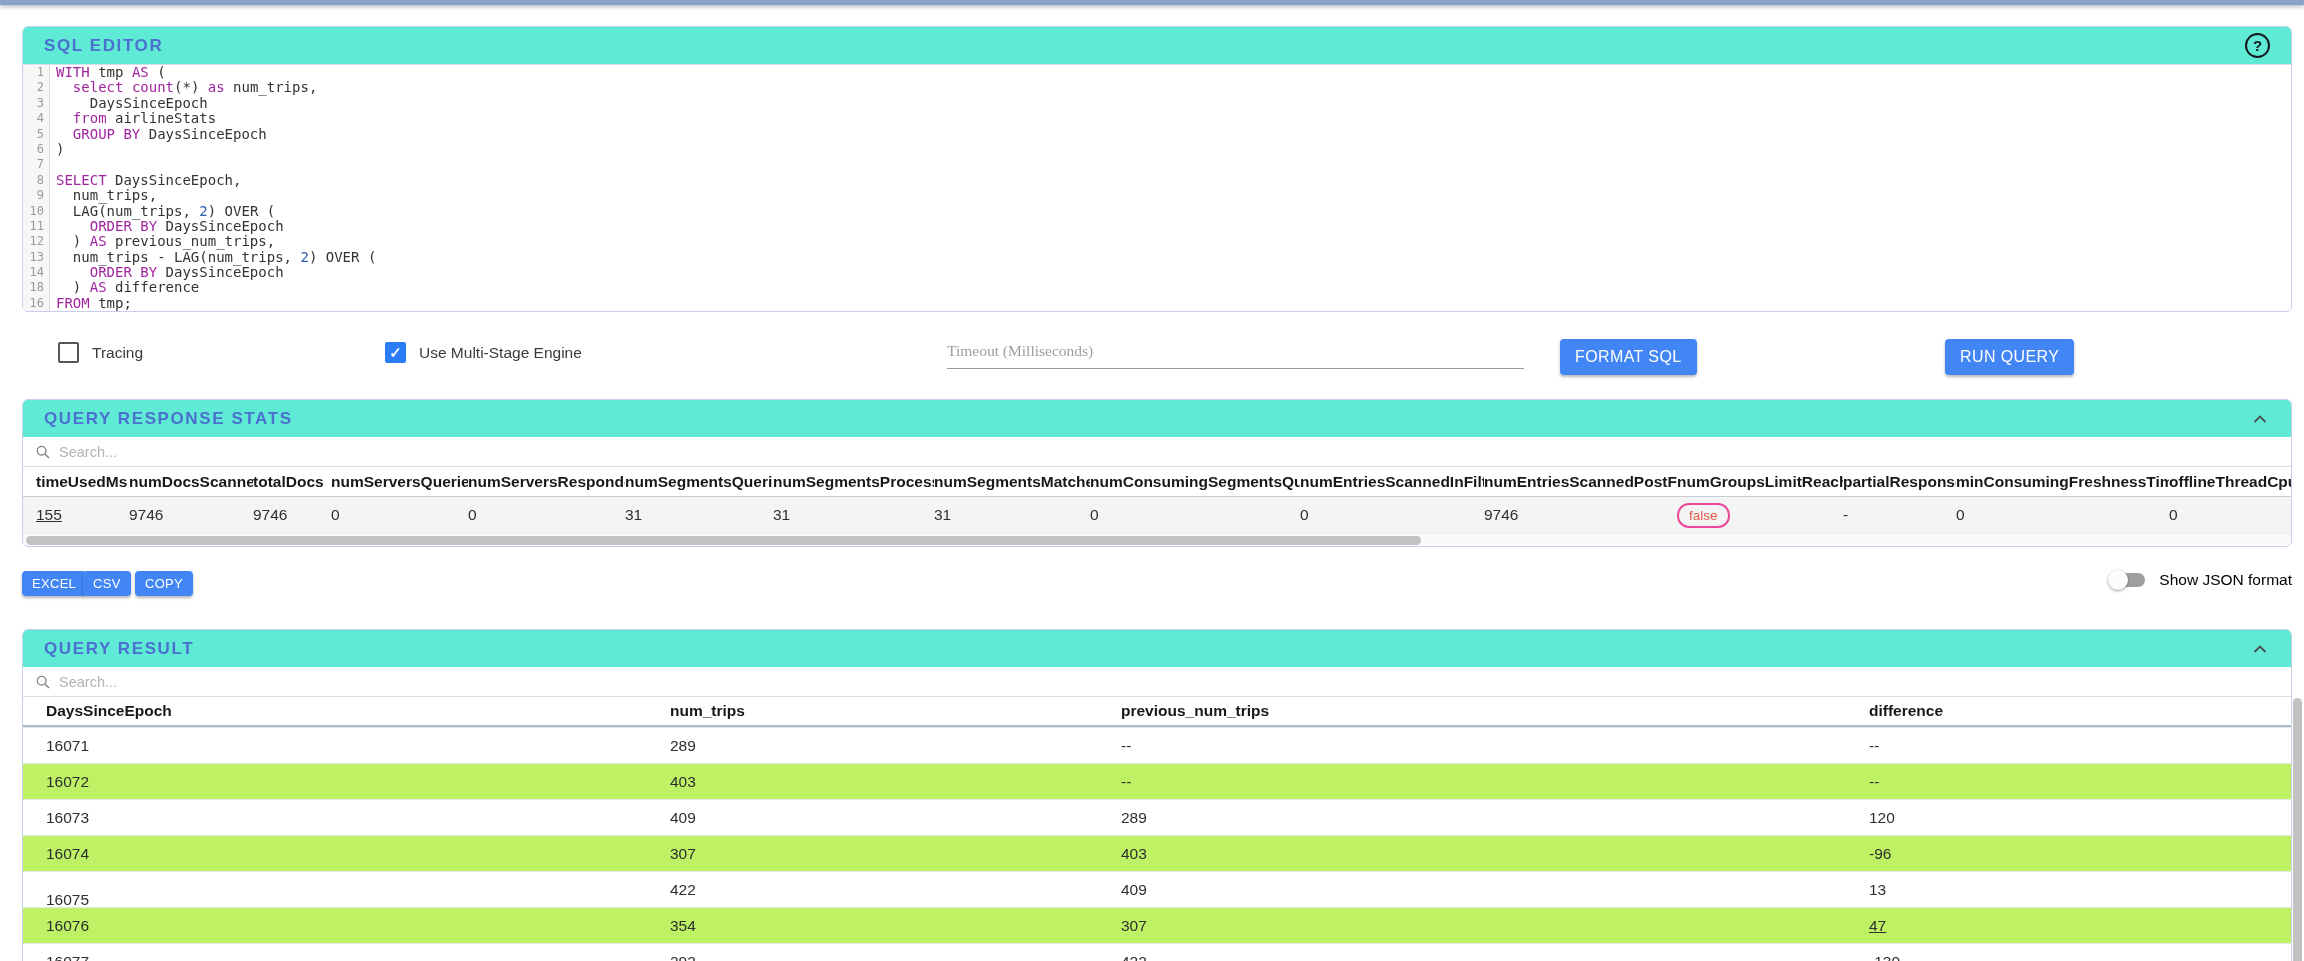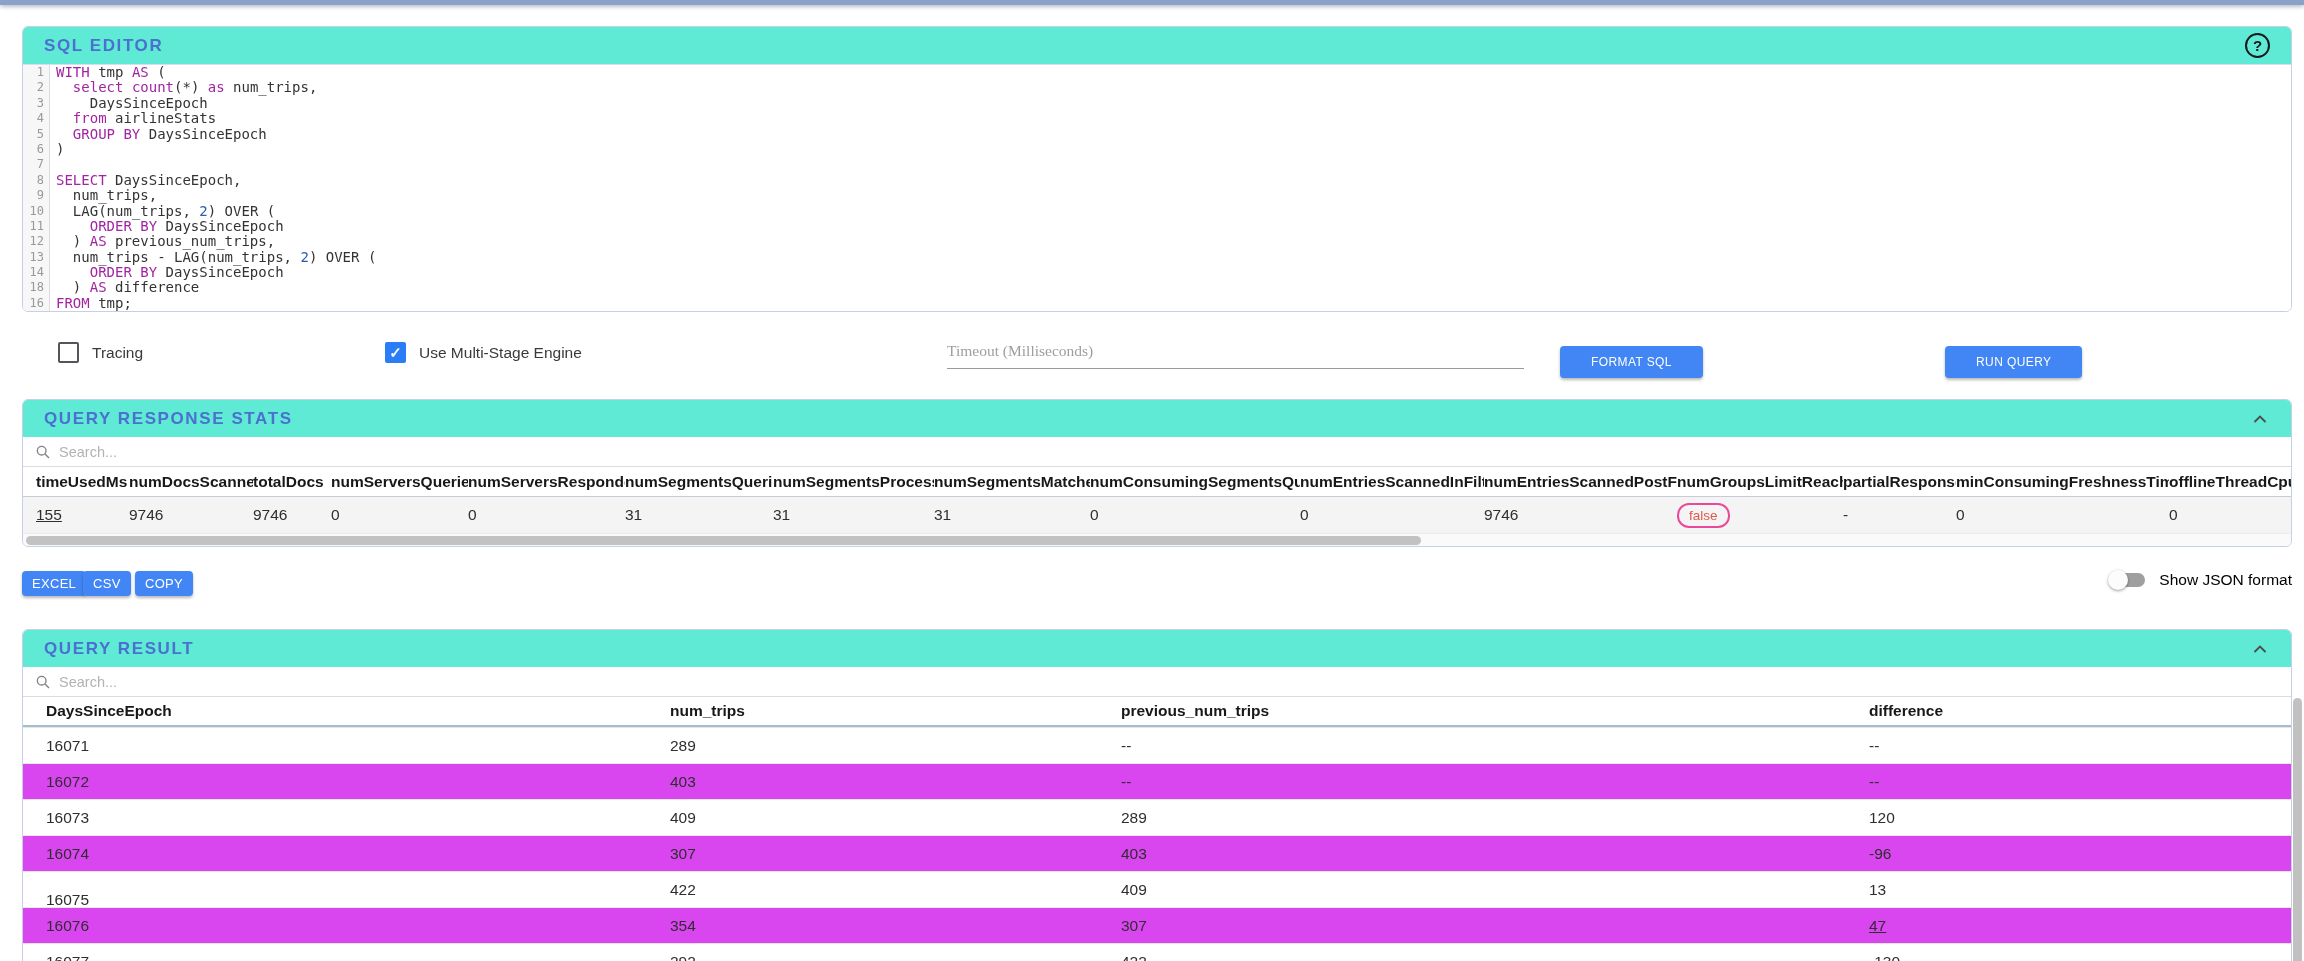--- a/index.html
+++ b/index.html
@@ -33,21 +33,21 @@
   .chk.checked .box{background:#2b7cf7;border-color:#2b7cf7;color:#fff;font-size:15px;font-weight:bold}
   .chk .lbl{margin-left:13px;font-size:15.5px;color:#3a3a3a}
   #chk-tracing{left:36px;top:30px}
   #chk-ms{left:363px;top:30px}
   .timeout{position:absolute;left:925px;top:24px;width:577px}
   .timeout input{width:100%;border:none;border-bottom:1.5px solid #9b9b9b;font-size:15.5px;
     padding:6px 0 8px;outline:none;background:transparent;font-family:Liberation Serif, serif;color:#1d4ed8}
   .timeout input::placeholder{color:#9e9e9e}
   .btn{border:none;border-radius:4px;background:#4285f4;color:#fff;cursor:pointer;
     box-shadow:0 2px 3px rgba(0,0,0,.28);font-family:inherit}
-  .btn-lg{position:absolute;top:34px;font-size:12px;padding:9px 31px;letter-spacing:.4px}
+  .btn-lg{position:absolute;top:27px;font-size:16px;padding:9px 15px;letter-spacing:.4px}
   #btn-format{left:1538px}
   #btn-run{left:1923px}
   
   .search-row{display:flex;align-items:center;height:30px;padding:0 12px;border-bottom:1px solid #dcdcdc;background:#fff}
   .search-row svg{flex:none;margin-right:8px}
   .search-row input{flex:1;border:none;outline:none;font-size:14.5px;font-family:inherit;color:#333;background:transparent}
   .search-row input::placeholder{color:#b3b3b3}
   
   .stats-thead,.stats-row{display:flex;padding-left:13px;overflow:hidden}
   .stats-thead{height:30px;align-items:center;font-weight:bold;font-size:15.5px;color:#17181a;
@@ -67,21 +67,21 @@
   .toggle-wrap{position:absolute;right:0;top:24px;display:flex;align-items:center;cursor:pointer}
   .switch{position:relative;width:34px;height:14px;background:#9f9f9f;border-radius:7px;margin-right:14px}
   .switch .knob{position:absolute;left:-3px;top:-3px;width:20px;height:20px;border-radius:50%;
     background:#fcfcfc;box-shadow:0 1px 3px rgba(0,0,0,.4)}
   .toggle-lbl{font-size:15.5px;color:#000000}
   
   .result-thead{display:flex;height:30px;align-items:center;padding-left:23px;font-weight:bold;
     font-size:15.5px;color:#17181a;border-bottom:2px solid #a5bccd;background:#fff}
   .result-row{display:flex;height:36px;align-items:center;padding-left:23px;font-size:15.5px;
     color:#2e2e2e;border-top:1px solid #e7e7e7;background:#fff}
-  .result-row.alt{background:#d946ef}
+  .result-row.alt{background:#bef264}
   .rcell{flex:none;padding-right:10px;white-space:nowrap}
   .vscroll-thumb{position:absolute;right:-11px;top:68px;width:9px;height:300px;background:#c1c1c1;
     border-radius:5px;cursor:pointer}
 </style>
 </head>
 <body>
 
 <div class="topstrip"></div>
 
 <div class="page">

